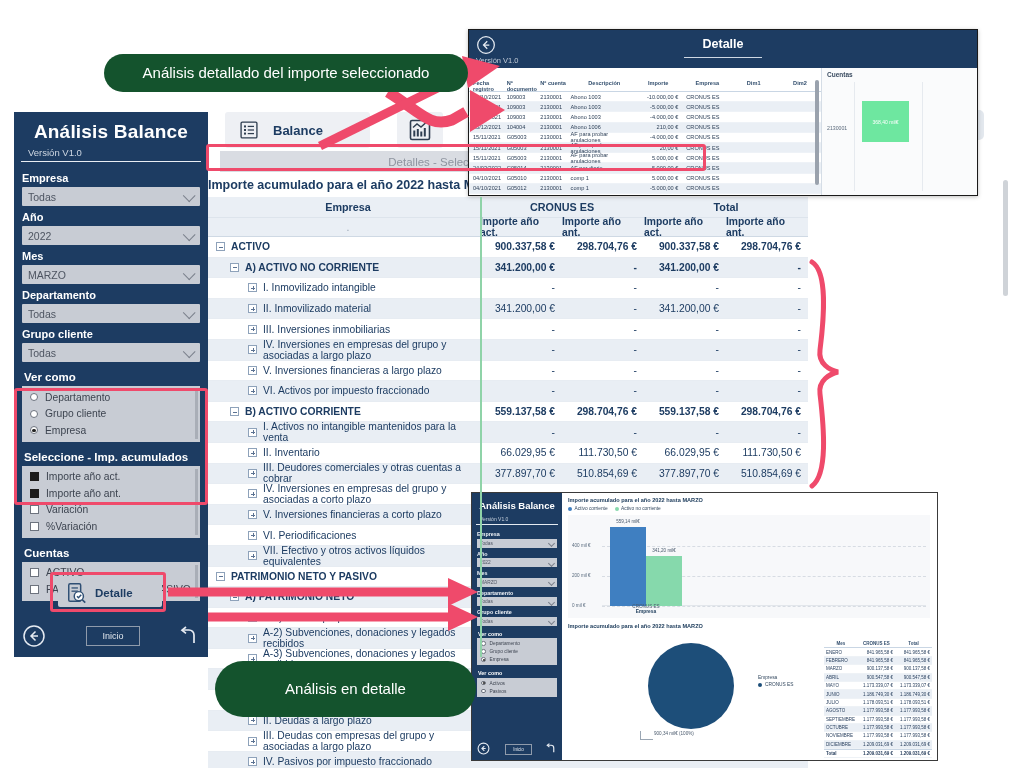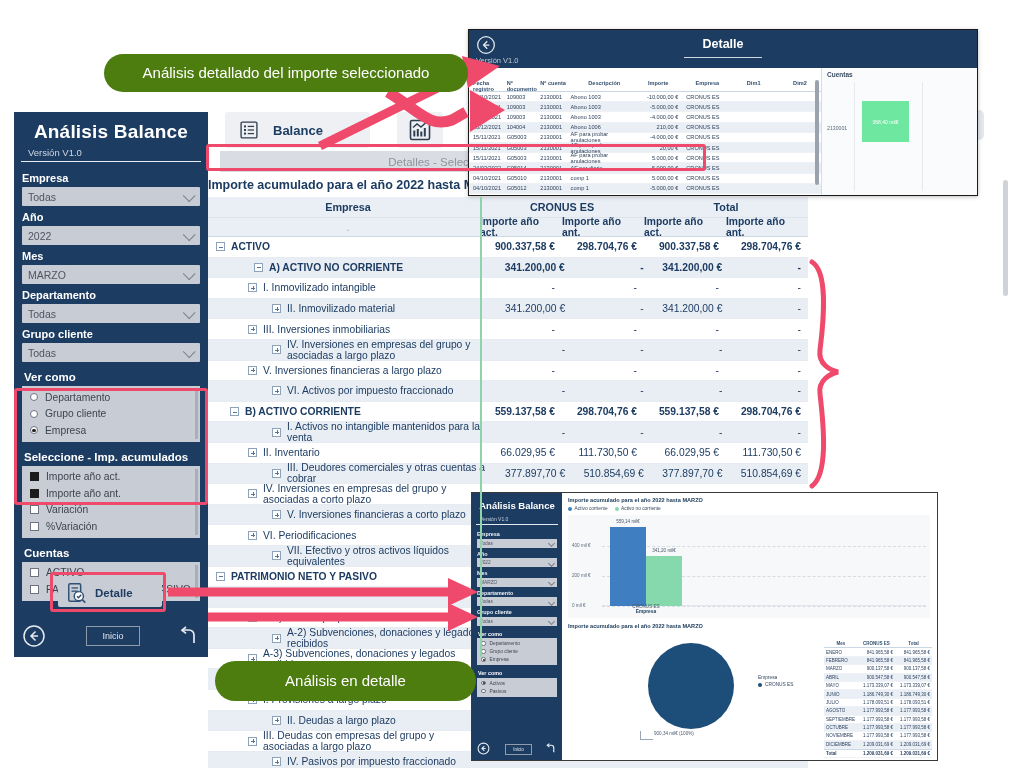--- a/index.html
+++ b/index.html
@@ -93,21 +93,21 @@
   .tbl .hdr-top{display:flex;height:20px;background:#eaeff5;border-bottom:1px solid #dde4ec;}
   .tbl .hdr-sub{display:flex;height:18px;background:#eaeff5;border-bottom:1px solid #cfd9e4;}
   .c-name{width:272px;box-sizing:border-box;padding-left:8px;display:flex;align-items:center;}
   .c-num{width:82px;box-sizing:border-box;padding-right:7px;display:flex;align-items:center;justify-content:flex-end;}
   .hdr-top .grp{width:164px;display:flex;align-items:center;justify-content:center;font-weight:600;font-size:10.8px;}
   .hdr-sub .c-num{font-weight:600;}
   .hdr-top .c-name{justify-content:center;font-weight:600;font-size:10.8px;}
   .hdr-sub .c-name{justify-content:center;color:#9aa6b5;}
 
   .row{display:flex;height:19.6px;border-bottom:1px solid #e7ecf2;align-items:center;}
-  .row.alt{background:#e9eef4;padding-left:24px;}
+  .row.alt{background:#e9eef4;}
   .row.plain{background:#ffffff;}
   .row .c-name{height:100%;}
   .row .c-num{height:100%;}
   .row.lvl0 .c-name{padding-left:8px;font-weight:600;}
   .row.lvl1 .c-name{padding-left:22px;font-weight:600;}
   .row.lvl2 .c-name{padding-left:40px;font-weight:400;}
   .row.lvl0 .c-num,.row.lvl1 .c-num{font-weight:600;}
   .toggle{
     display:inline-block;width:9px;height:9px;border:1px solid #8ea2ba;box-sizing:border-box;
     margin-right:6px;position:relative;flex:0 0 auto;background:#fff;
@@ -215,26 +215,26 @@
   .mtbl .r.h{font-weight:bold;color:#34506f;border-bottom:.7px solid #c9d6e4;height:8.4px;}
   .mtbl .r.alt{background:#eaeff5;}
   .mtbl .r.tot{font-weight:bold;border-top:.7px solid #c9d6e4;}
   .m1{width:34px;padding-left:2px;box-sizing:border-box;}
   .m2{width:37px;text-align:right;padding-right:2px;box-sizing:border-box;}
   .m3{width:37px;text-align:right;padding-right:2px;box-sizing:border-box;}
   .mtbl .r.h .m2,.mtbl .r.h .m3,.mtbl .r.h .m1{text-align:center;padding:0;}
 
   
   .pill{
-    position:absolute;background:#4d7c0f;color:#fff;border-radius:999px;
+    position:absolute;background:#14532d;color:#fff;border-radius:999px;
     display:flex;align-items:center;justify-content:center;text-align:center;
     font-size:15px;line-height:1.25;
   }
   #pill-top{left:104px;top:54px;width:364px;height:38px;}
-  #pill-bottom{left:215px;top:661px;width:261px;height:40px;}
+  #pill-bottom{left:215px;top:661px;width:261px;height:56px;}
   #pill-right{
     left:846px;top:272px;width:143px;height:205px;border-radius:26px;
     font-size:15px;padding:0 6px;box-sizing:border-box;
   }
   .hl-box{position:absolute;border:3.2px solid #ef4a6b;border-radius:3px;box-sizing:border-box;}
   #hl-vercomo{left:14px;top:388px;width:194px;height:117px;}
   #hl-detalle{left:50px;top:572px;width:116px;height:40px;}
   #hl-banner{left:206px;top:144px;width:500px;height:27px;}
 
   svg.anno{position:absolute;left:0;top:0;width:1024px;height:768px;pointer-events:none;}
@@ -581,20 +581,24 @@
               <div class="c-name">
                 <i class="toggle"></i>
                 <span>PATRIMONIO NETO Y PASIVO</span>
               </div>
               <div class="c-num">900.337,58 €</div>
               <div class="c-num">298.704,76 €</div>
               <div class="c-num">900.337,58 €</div>
               <div class="c-num">298.704,76 €</div>
             </div>
             <div class="row lvl1 alt">
+              <div class="c-name">
+                <i class="toggle"></i>
+                <span>A) PATRIMONIO NETO</span>
+              </div>
               <div class="c-num"></div>
               <div class="c-num"></div>
               <div class="c-num"></div>
               <div class="c-num"></div>
             </div>
             <div class="row lvl2 plain">
               <div class="c-name">
                 <i class="toggle plus"></i>
                 <span>A-1) Fondos propios</span>
               </div>

